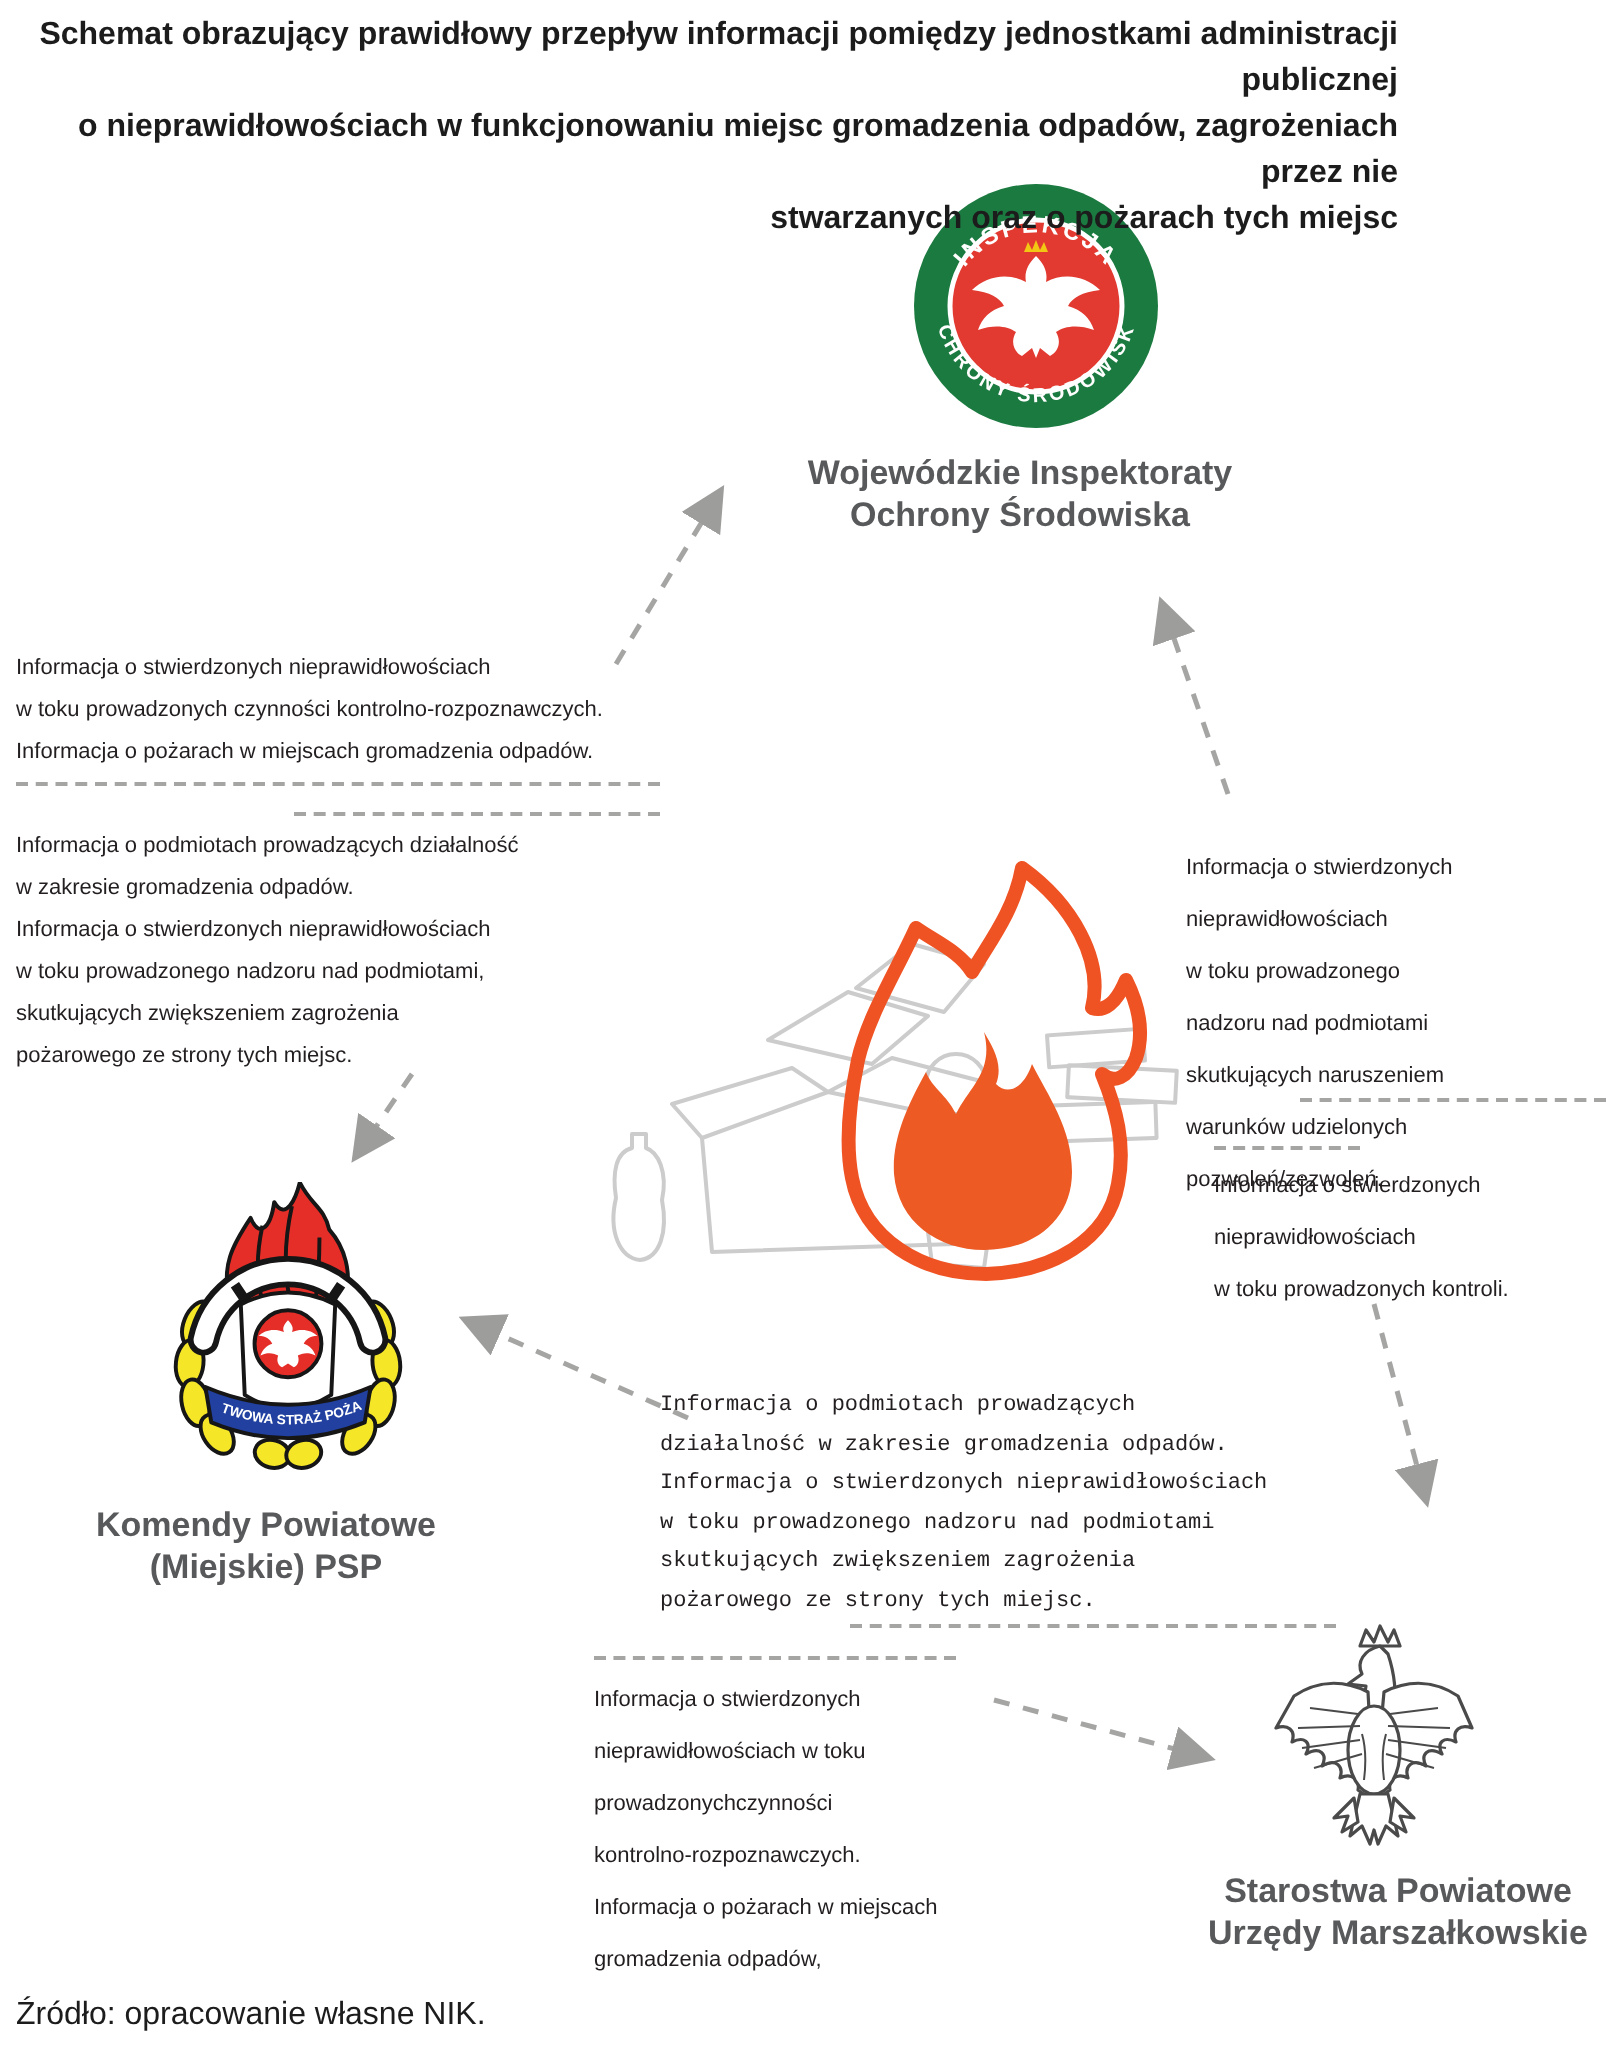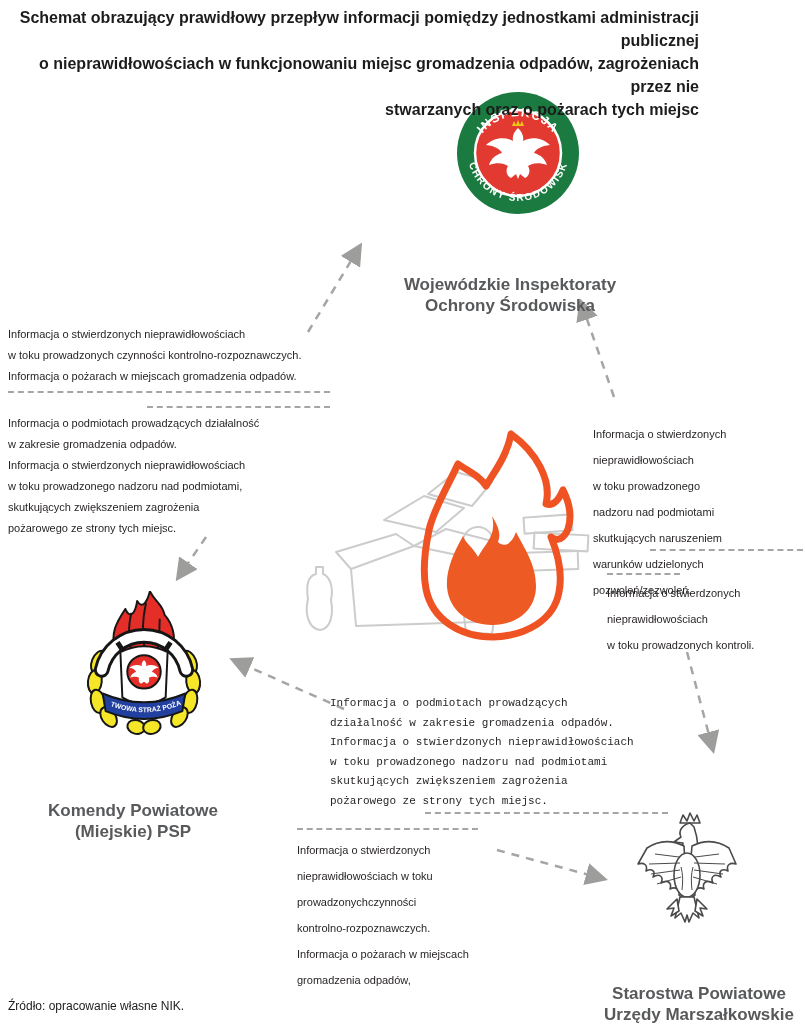--- a/index.html
+++ b/index.html
@@ -16,29 +16,29 @@
   }
   .flow-text{
     position:absolute;font-size:11px;line-height:21px;color:var(--body-text);
     white-space:pre-line;z-index:3;
   }
   .t-right{}
   .lh18{line-height:26px;}
   .lh19{line-height:19.5px;}
   .node-label{
     position:absolute;text-align:center;font-weight:700;font-size:17px;line-height:21px;
-    color:var(--label-text);white-space:pre-line;z-index:3;margin-top:48px;
+    color:var(--label-text);white-space:pre-line;z-index:3;
   }
   .sep{
     position:absolute;border-top:2.4px dashed var(--dash-gray);height:0;z-index:2;
   }
   #arrow-layer{position:absolute;left:0;top:0;z-index:1;pointer-events:none;}
   .arrow{stroke:var(--dash-gray);stroke-width:2.5;stroke-dasharray:8 7;fill:none;}
   #footer{
-    left:8px;top:999px;font-size:12px;color:var(--title-text);z-index:3;
+    left:8px;top:999px;font-size:16px;color:var(--title-text);z-index:3;
   }
   
   .wios-green{fill:var(--wios-green);}
   .wios-red{fill:var(--wios-red);stroke:#ffffff;stroke-width:2.5;}
   .badge-txt{fill:#ffffff;font-weight:700;letter-spacing:1.5px;}
   .crown{fill:var(--crown-yellow);stroke:none;}
   .white-eagle{fill:#ffffff;stroke:none;}
   
   .pile{stroke:var(--pile-gray);stroke-width:2;fill:none;stroke-linejoin:round;}
   .flame-outer{stroke:var(--flame-orange);stroke-width:7;fill:none;stroke-linejoin:round;stroke-linecap:round;}

